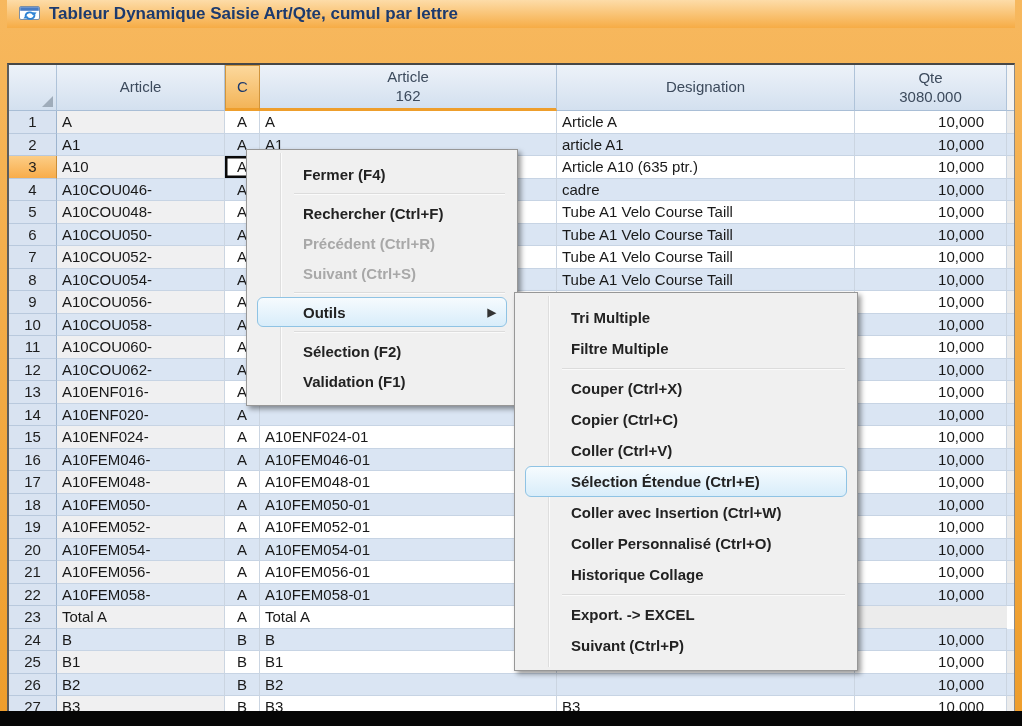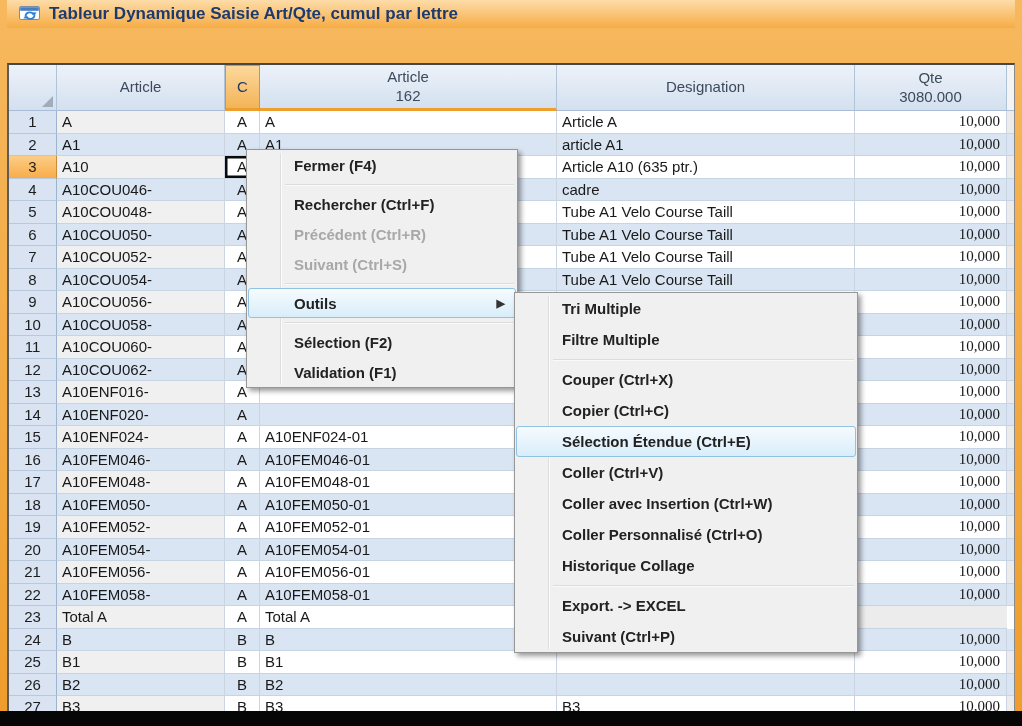--- a/index.html
+++ b/index.html
@@ -32,40 +32,40 @@
   .grid-row{height:22.5px;}
   .cell{font-size:15px;color:#191919;border-right:1px solid #CBD5E1;border-bottom:1px solid #C7D4E4;
     display:flex;align-items:center;padding:0 5px;box-sizing:border-box;overflow:hidden;white-space:nowrap;}
   .cell.gutter{justify-content:center;background:#D9E3F1;border-right:1px solid #9DB4CE;
     border-bottom:1px solid #B9C9DD;color:#1D1D1D;padding:0;}
   .odd .col-article{background:#F0F0F1;}
   .odd .col-c,.odd .col-a2,.odd .col-des,.odd .col-qte{background:#FFFFFF;}
   .even .cell{background:#DAE5F3;}
   .even .cell.gutter{background:#D9E3F1;}
   .col-c{justify-content:center;padding:0;}
-  .col-qte{justify-content:flex-end;padding-right:6px;font-family:Liberation Serif, serif;}
+  .col-qte{justify-content:flex-end;padding-right:22px;}
   .col-fill{background:#ECECEC;border-right:none;}
   .sel-gutter{background:linear-gradient(#FCCD86,#F8AC4A) !important;border-right:1px solid #C98C35 !important;}
   .sel-cell{box-shadow:inset 0 0 0 2.5px #0A0A0A;background:#FFFFFF !important;}
 
   .bottom-strip{position:absolute;left:0;bottom:0;width:1022px;height:15px;background:#060606;}
 
   
   .menu{position:absolute;background:#F0F0F0;border:1px solid #979797;
-    box-shadow:3px 3px 5px rgba(0,0,0,0.40);padding:0;box-sizing:border-box;}
+    box-shadow:3px 3px 5px rgba(0,0,0,0.40);padding:9px;box-sizing:border-box;}
   .menu::before{content:"";position:absolute;left:33px;top:3px;bottom:3px;width:1px;
     background:#DEDEDE;box-shadow:1px 0 0 #FBFBFB;}
   #menu1{left:246px;top:149px;width:272px;z-index:10;}
   #menu2{left:514px;top:292px;width:344px;z-index:11;}
   .menu-item{position:relative;height:30px;display:flex;align-items:center;padding-left:45px;
     font-size:15px;font-weight:bold;color:#222222;border:1px solid transparent;border-radius:3px;
     box-sizing:border-box;margin:0 1px;}
   #menu2 .menu-item{height:31px;}
   .menu-item.disabled{color:#A8A8A8;}
-  .menu-item.highlight{border-color:#8FC3E4;background:linear-gradient(#F6FBFE,#D8EDFA);}
+  .menu-item.highlight{border-color:#8FC3E4;background:linear-gradient(#F6FBFE,#D8EDFA);border-radius:6px;}
   .menu-sep{height:1px;background:#DCDCDC;box-shadow:0 1px 0 #FAFAFA;margin:4px 3px 4px 38px;}
   .sub-arrow{position:absolute;right:10px;top:50%;transform:translateY(-50%);
     font-size:11px;color:#333333;line-height:1;}
 </style>
 </head>
 <body>
 
 <div class="frame">
 
   <div class="titlebar">
@@ -395,27 +395,27 @@
       <div class="menu-item">
         <span>Filtre Multiple</span>
       </div>
       <div class="menu-sep"></div>
       <div class="menu-item">
         <span>Couper (Ctrl+X)</span>
       </div>
       <div class="menu-item">
         <span>Copier (Ctrl+C)</span>
       </div>
+      <div class="menu-item">
+        <span>Coller (Ctrl+V)</span>
+      </div>
       <div class="menu-item highlight">
         <span>Sélection Étendue (Ctrl+E)</span>
       </div>
       <div class="menu-item">
-        <span>Coller (Ctrl+V)</span>
-      </div>
-      <div class="menu-item">
         <span>Coller avec Insertion (Ctrl+W)</span>
       </div>
       <div class="menu-item">
         <span>Coller Personnalisé (Ctrl+O)</span>
       </div>
       <div class="menu-item">
         <span>Historique Collage</span>
       </div>
       <div class="menu-sep"></div>
       <div class="menu-item">

